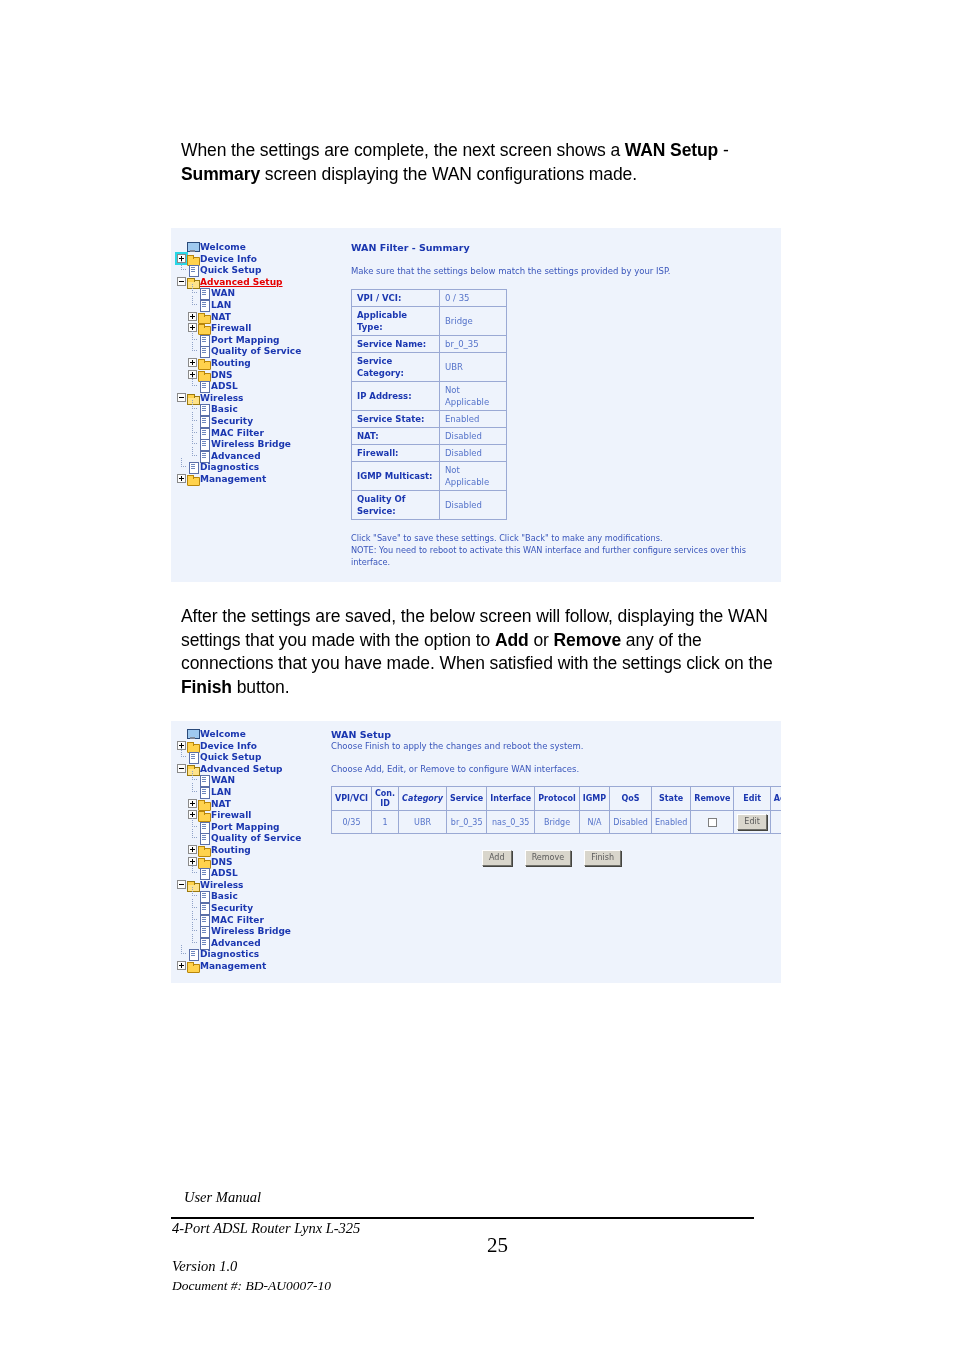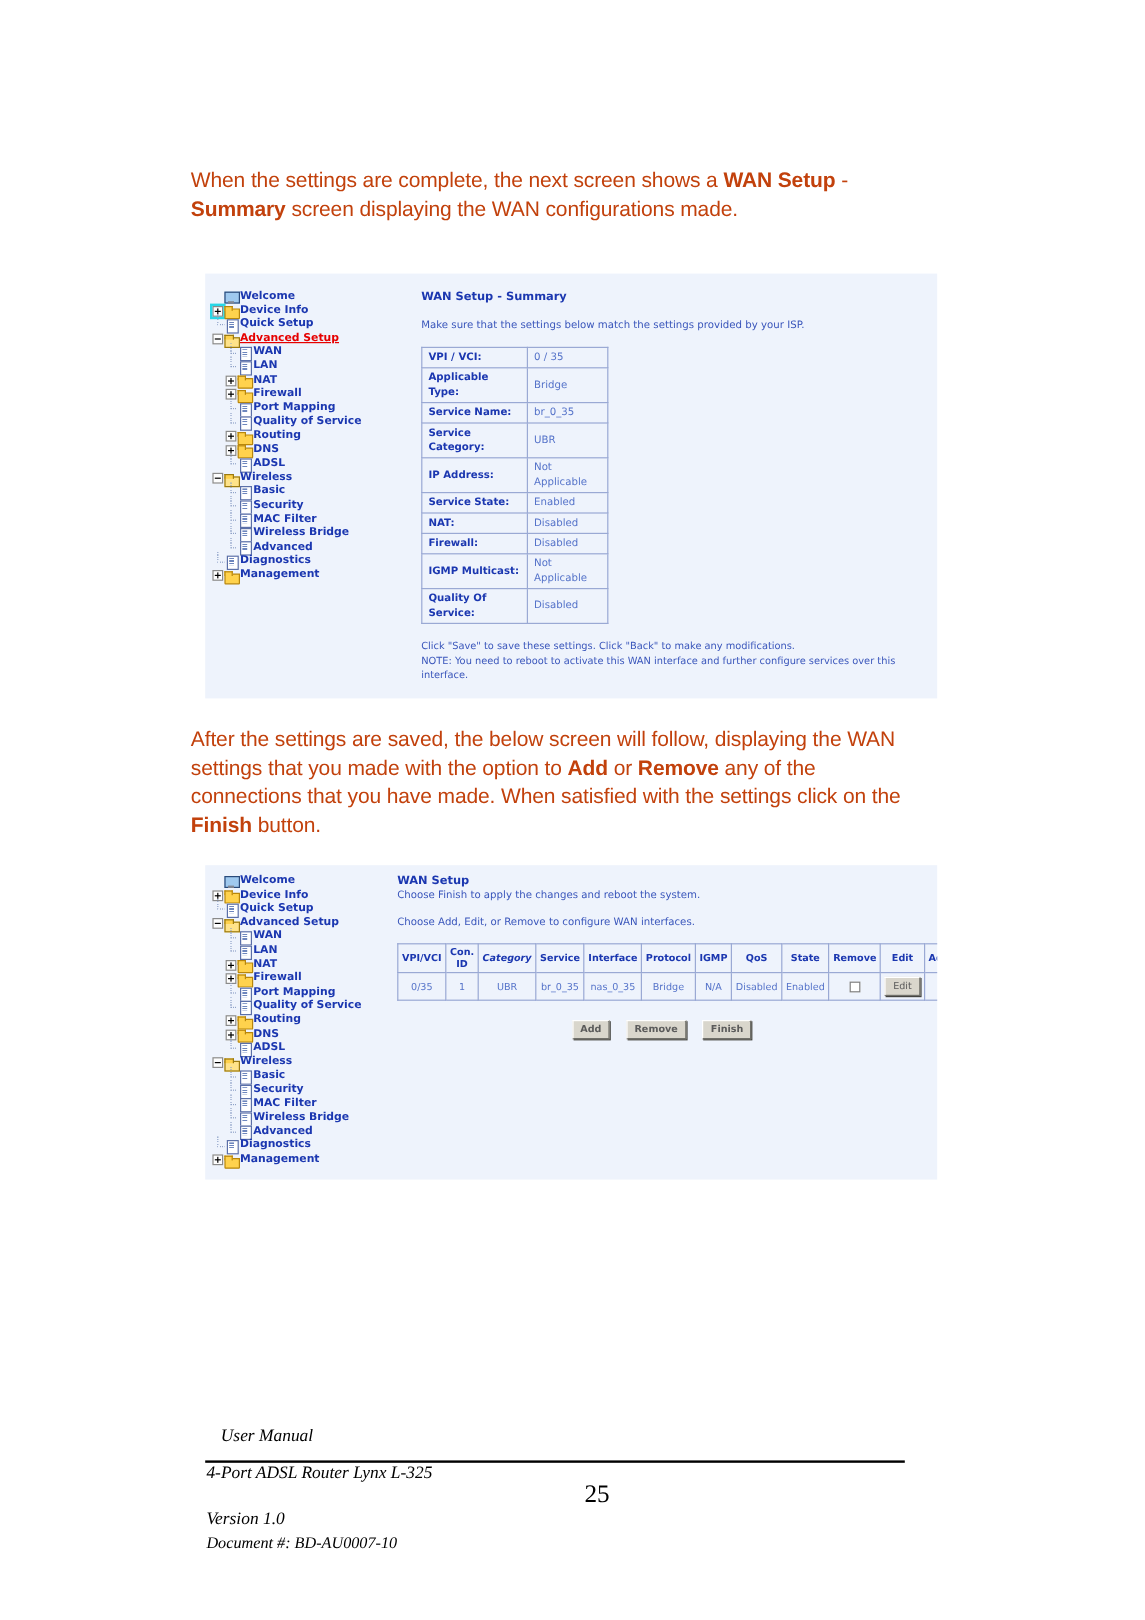--- a/index.html
+++ b/index.html
@@ -11,25 +11,25 @@
     color: #000;
     position: relative;
     overflow: hidden;
   }
 
   .page { position:absolute; left:0; top:0; width:954px; height:1350px; }
 
   
   .prose {
     position:absolute;
-    left:159px;
+    left:181px;
     width:614px;
     font-size:17.5px;
     line-height:23.5px;
-    color:#c2410c;
+    color:#000000;
     letter-spacing:-0.1px;
   }
   .prose b { font-weight:bold; }
 
   #para1 { top:139px; }
   #para2 { top:605px; }
 
   
   .shot {
     position:absolute;
@@ -45,21 +45,21 @@
     top:14px; left:6px;
     font-family: "DejaVu Sans", sans-serif;
     font-size:9px;
     line-height:11.6px;
     color:#1b37b0;
     font-weight:bold;
     white-space:nowrap;
   }
   #shot2 .tree { top:8px; }
 
-  .tnode { display:flex; align-items:center; height:11.6px; position:relative; }
+  .tnode { display:flex; align-items:flex-start; height:11.6px; position:relative; }
   .tnode .indent { display:inline-block; height:11.6px; flex:0 0 auto; }
   .exp {
     width:9px; height:9px; flex:0 0 auto;
     border:1px solid #8a8a8a;
     background:#fdfdfd;
     position:relative;
     margin-right:1px;
     font-size:0;
   }
   .exp:before {
@@ -163,21 +163,21 @@
     border-top:1px solid #ffffff;
     border-left:1px solid #ffffff;
     border-right:1px solid #70706a;
     border-bottom:1px solid #70706a;
     box-shadow: 1px 1px 0 #444440;
     padding:2px 6px 2px 6px;
     line-height:10px;
     text-align:center;
     min-width:28px;
   }
-  .btnrow { text-align:center;font-weight:bold; }
+  .btnrow { text-align:center; }
 
   .note { font-size:8.2px; color:#3a56bb; line-height:12px; }
 
   
   #footrule {
     position:absolute; left:171px; top:1217px; width:583px; height:0;
     border-top:2.5px solid #000;
   }
   .foot {
     position:absolute; left:172px;
@@ -321,21 +321,21 @@
           <span class="tlabel">Diagnostics</span>
         </div>
         <div class="tnode">
           <span class="exp plus"></span>
           <span class="ico folder"></span>
           <span class="tlabel">Management</span>
         </div>
       </div>
 
     <div class="content">
-      <div class="ctitle">WAN Setup - Summary</div>
+      <div class="ctitle">WAN Filter - Summary</div>
       <div class="cdesc" style="margin-top:12px;">Make sure that the settings below match the settings provided by your ISP.</div>
 
       <table class="summary" style="margin-top:12px;">
         <tbody id="summary-body">
             <tr>
               <td class="k">VPI / VCI:</td>
               <td class="v">0 / 35</td>
             </tr>
             <tr>
               <td class="k">Applicable Type:</td>

